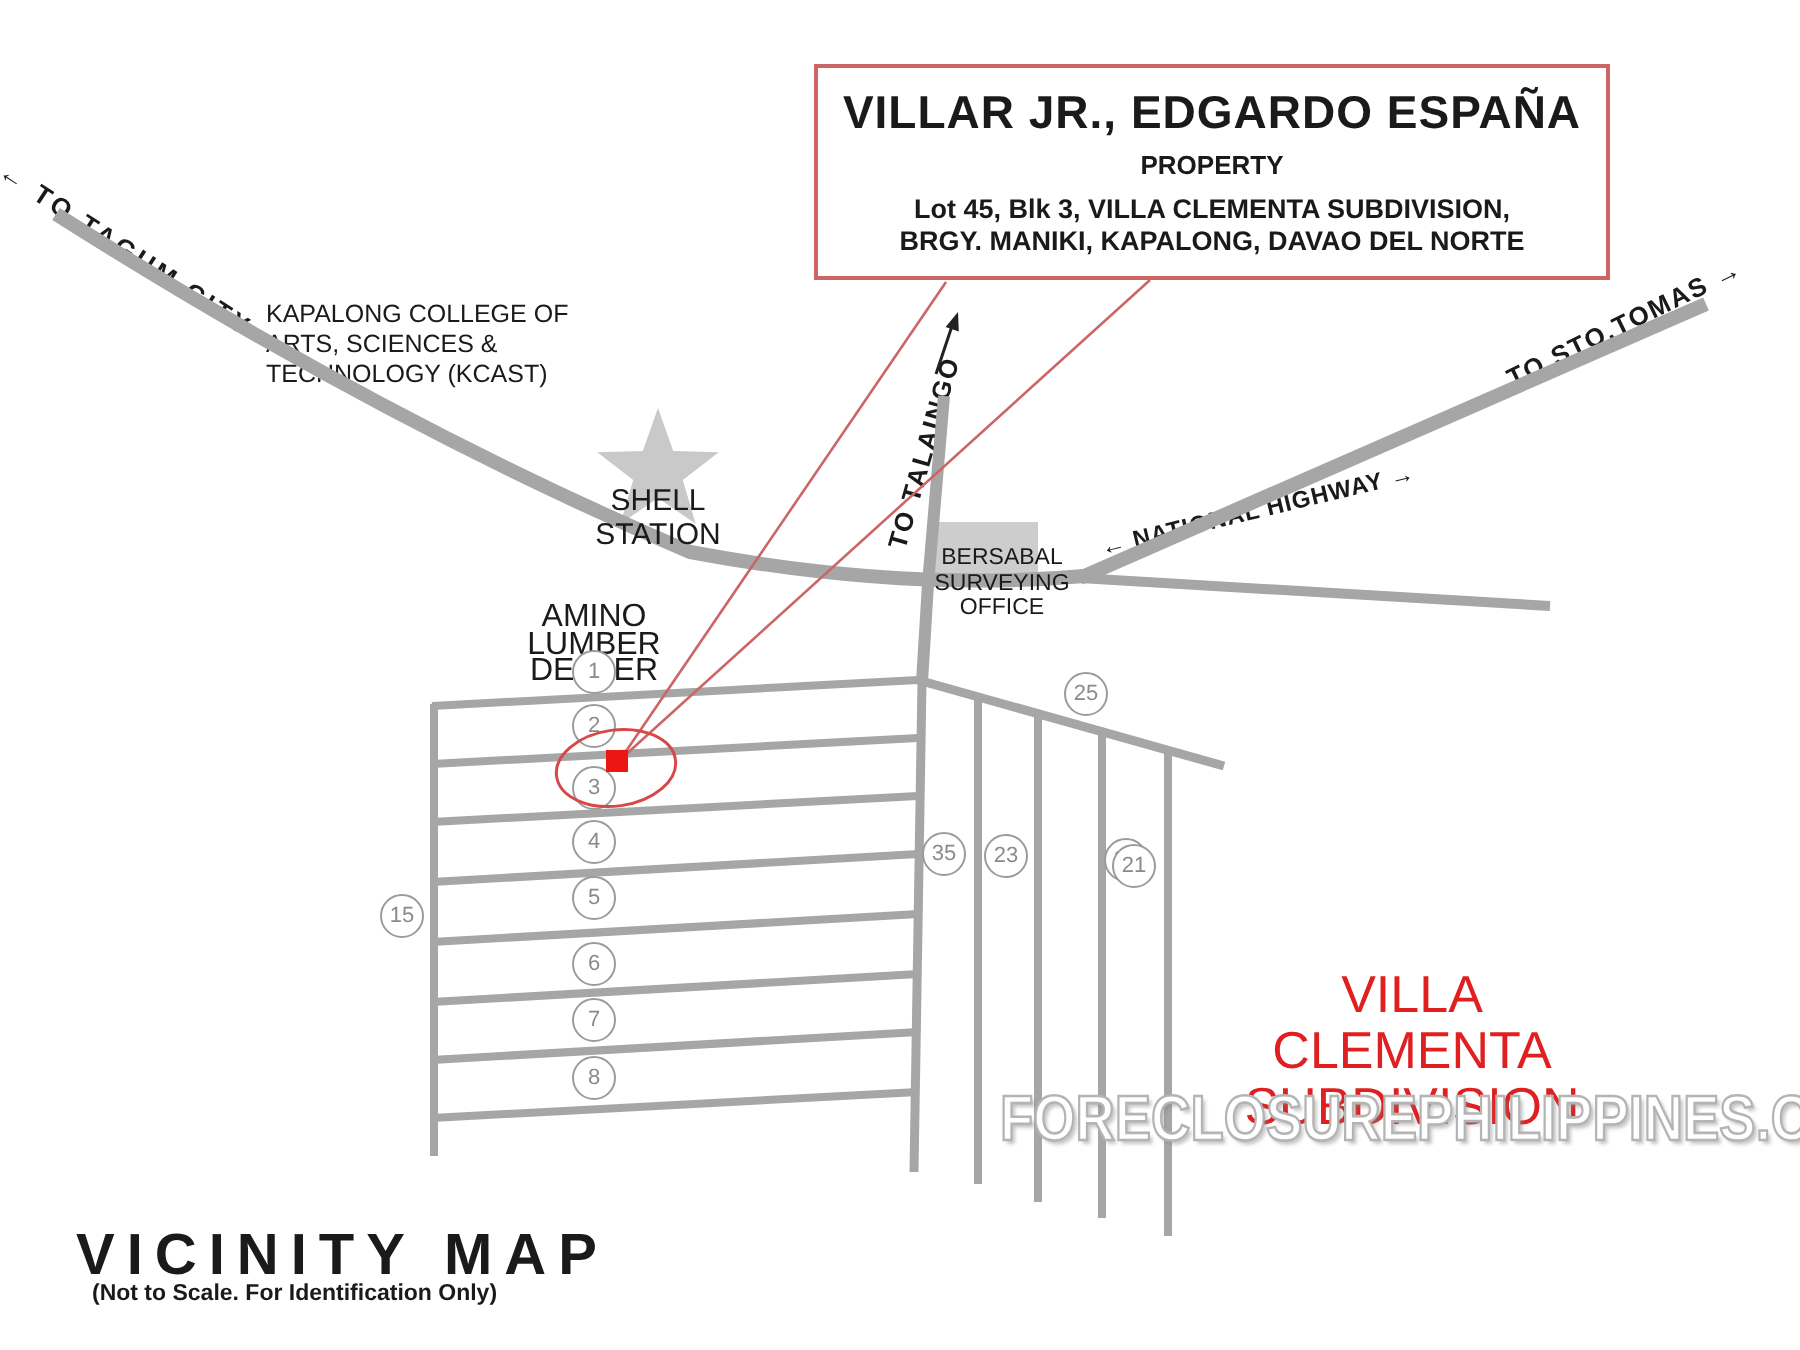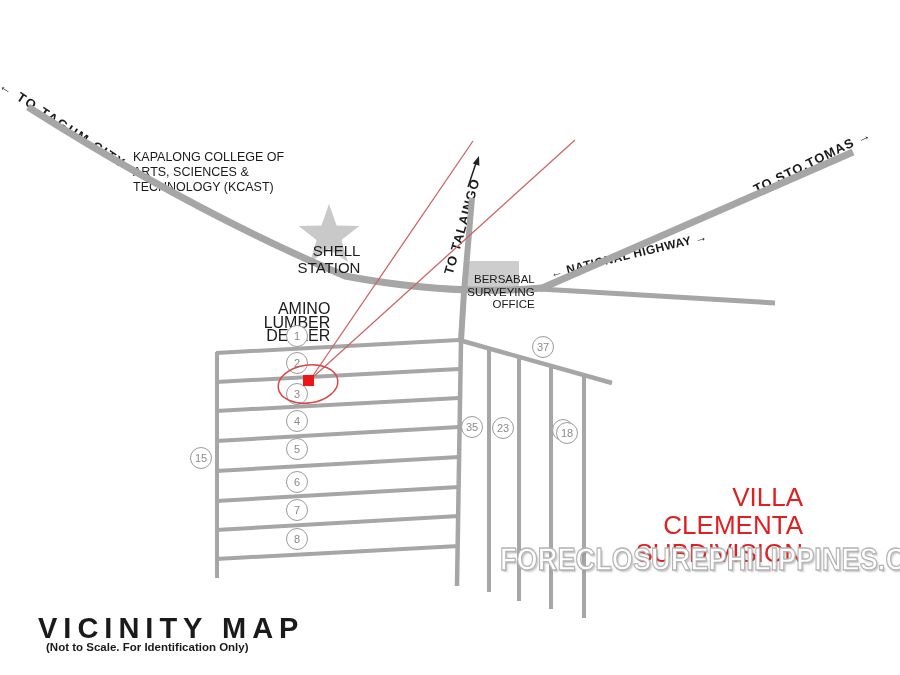--- a/index.html
+++ b/index.html
@@ -6,21 +6,21 @@
   .map-canvas{
     position:relative;width:900px;height:675px;background:#fff;overflow:hidden;
     font-family:"Liberation Sans","DejaVu Sans",sans-serif;color:#1a1a1a;
   }
   .layer{position:absolute;left:0;top:0;width:900px;height:675px;}
   svg{display:block;}
   .road{stroke:var(--road,#a6a6a6);fill:none;}
   .redline{stroke:var(--red_border,#cc6666);fill:none;}
 
   .lbl{position:absolute;font-weight:normal;white-space:pre-line;line-height:1.15;margin-top:25px;}
-  .center{transform:translateX(-50%);text-align:right;}
+  .center{transform:translateX(-50%);text-align:center;}
 
   .title-box{
     position:absolute;left:407px;top:32px;width:398px;height:108px;box-sizing:border-box;
     border:2px solid var(--red_border,#cd5c5c);background:#fff;z-index:6;
     display:flex;flex-direction:column;align-items:center;justify-content:center;
     text-align:center;gap:2px;
   }
   .title-box .owner{font-size:23px;font-weight:bold;letter-spacing:.5px;}
   .title-box .ptype{font-size:13px;font-weight:bold;margin-top:3px;}
   .title-box .addr{font-size:13.5px;font-weight:bold;line-height:1.22;margin-top:5px;}
@@ -106,25 +106,25 @@
   <div class="layer circles" id="circles-layer">
       <div class="num-circle" style="left: 286px; top: 325px;">1</div>
       <div class="num-circle" style="left: 286px; top: 352px;">2</div>
       <div class="num-circle" style="left: 286px; top: 383px;">3</div>
       <div class="num-circle" style="left: 286px; top: 410px;">4</div>
       <div class="num-circle" style="left: 286px; top: 438px;">5</div>
       <div class="num-circle" style="left: 286px; top: 471px;">6</div>
       <div class="num-circle" style="left: 286px; top: 499px;">7</div>
       <div class="num-circle" style="left: 286px; top: 528px;">8</div>
       <div class="num-circle" style="left: 190px; top: 447px;">15</div>
-      <div class="num-circle" style="left: 532px; top: 336px;">37</div>
+      <div class="num-circle" style="left: 532px; top: 336px;">25</div>
       <div class="num-circle" style="left: 461px; top: 416px;">35</div>
       <div class="num-circle" style="left: 492px; top: 417px; text-align: center;">23</div>
       <div class="num-circle" style="left: 524px; top: 419px; margin-left: 28px;">22</div>
-      <div class="num-circle" style="left: 556px; top: 422px;">18</div>
+      <div class="num-circle" style="left: 556px; top: 422px;">21</div>
     </div>
 
   <svg class="layer z4" viewBox="0 0 900 675">
     <path class="redline" d="M 473 141 L 310 380" stroke-width="1.3"></path>
     <path class="redline" d="M 575 140 L 311 379" stroke-width="1.3"></path>
     <ellipse cx="308" cy="384" rx="30" ry="19" transform="rotate(-8 308 384)" fill="none" stroke="#d84848" stroke-width="1.5"></ellipse>
     <rect x="303" y="375" width="11" height="11" fill="#ee1515"></rect>
   </svg>
 
   <div class="lbl kcast">KAPALONG COLLEGE OF
@@ -138,19 +138,27 @@
   <div class="lbl bersabal center">BERSABAL
 SURVEYING
 OFFICE</div>
   <div class="rot tagum">←  TO TAGUM CITY</div>
   <div class="rot stotomas">TO STO.TOMAS →</div>
   <div class="rot nathwy">← NATIONAL HIGHWAY →</div>
   <div class="rot talaingo">TO  TALAINGO</div>
   <div class="lbl villa center">VILLA CLEMENTA
 SUBDIVISION</div>
 
+  <div class="title-box">
+    <div class="owner">VILLAR JR., EDGARDO ESPAÑA</div>
+    <div class="ptype">PROPERTY</div>
+    <div class="addr">
+      <div>Lot 45, Blk 3, VILLA CLEMENTA SUBDIVISION,</div>
+      <div>BRGY. MANIKI, KAPALONG, DAVAO DEL NORTE</div>
+    </div>
+  </div>
 
   <div class="watermark">FORECLOSUREPHILIPPINES.COM</div>
 
   <div class="vic-title">VICINITY MAP</div>
   <div class="vic-sub">(Not to Scale. For Identification Only)</div>
 
 </div>
 
 </body></html>

